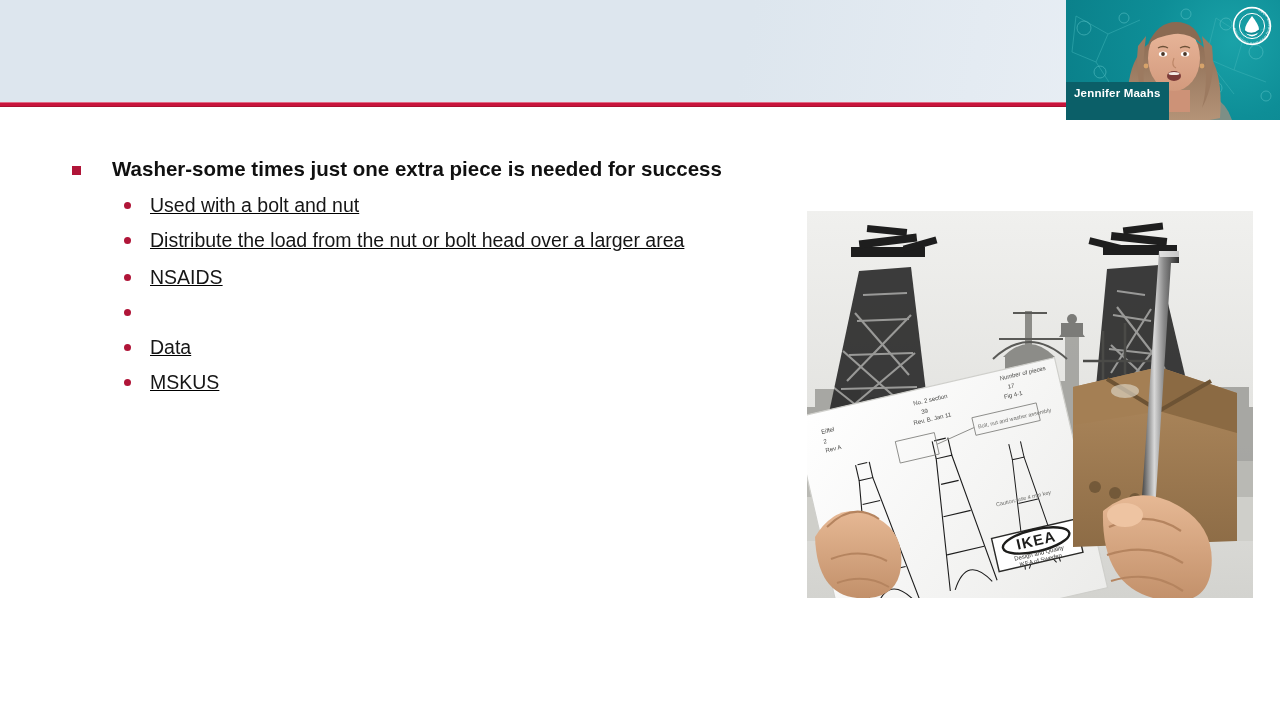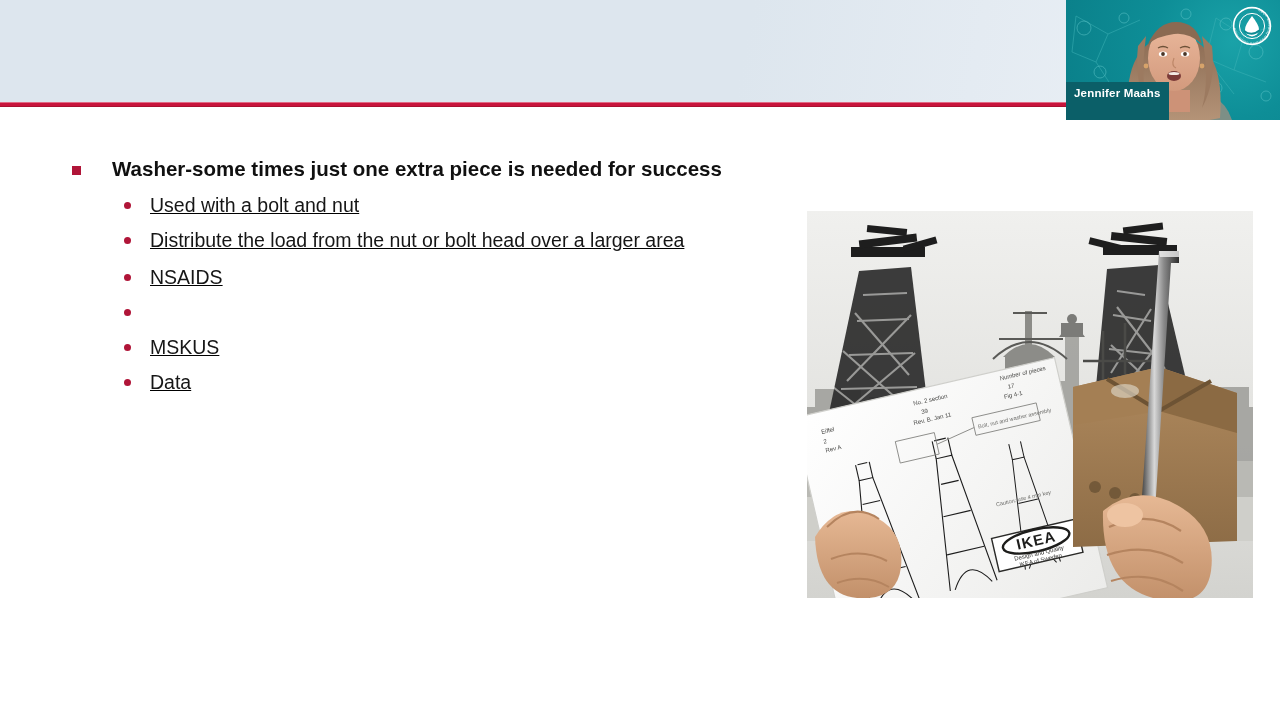--- a/index.html
+++ b/index.html
@@ -186,25 +186,25 @@
 
     <div class="bullet-l2">
       <span class="marker"></span>
       <span class="text">NSAIDS</span>
     </div>
     <div class="bullet-l2">
       <span class="marker"></span>
     </div>
     <div class="bullet-l2">
       <span class="marker"></span>
+      <span class="text">Data</span>
+    </div>
+    <div class="bullet-l2">
+      <span class="marker"></span>
       <span class="text">MSKUS</span>
-    </div>
-    <div class="bullet-l2">
-      <span class="marker"></span>
-      <span class="text">Data</span>
     </div>
 
   </div>
 
   <div class="photo">
     <svg width="446" height="387" viewBox="0 0 446 387">
       <defs>
         <linearGradient id="sky" x1="0" y1="0" x2="0" y2="1">
           <stop offset="0%" stop-color="#f0f0ee"></stop>
           <stop offset="55%" stop-color="#e3e3e0"></stop>

